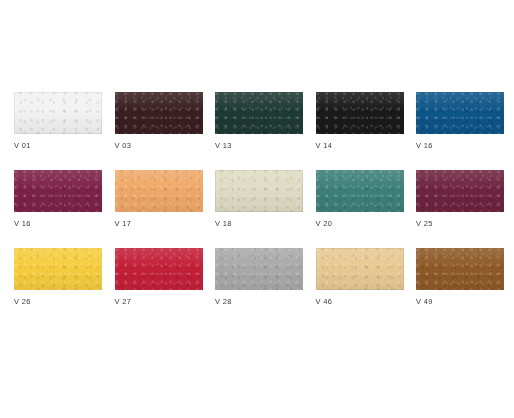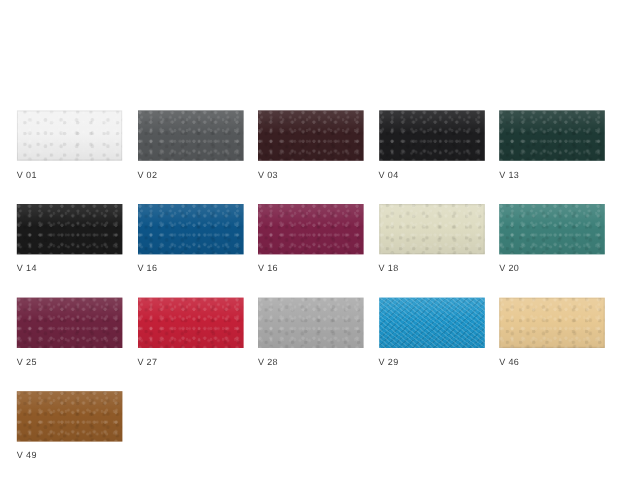--- a/index.html
+++ b/index.html
@@ -98,41 +98,27 @@
 <div id="swatch-page">
   <div id="swatch-grid">
       <div class="swatch-cell">
         <div class="swatch-chip light-edge" style="background-color: rgb(242, 242, 242);">
           <span class="grain"></span>
           <span class="sheen"></span>
         </div>
         <div class="swatch-label">V 01</div>
       </div>
       <div class="swatch-cell">
-        <div class="swatch-chip" style="background-color: rgb(85, 88, 90);">
-          <span class="grain"></span>
-          <span class="sheen"></span>
-        </div>
-        <div class="swatch-label">V 02</div>
-      </div>
-      <div class="swatch-cell">
         <div class="swatch-chip" style="background-color: rgb(58, 31, 34);">
           <span class="grain"></span>
           <span class="sheen"></span>
         </div>
         <div class="swatch-label">V 03</div>
       </div>
       <div class="swatch-cell">
-        <div class="swatch-chip" style="background-color: rgb(29, 29, 31);">
-          <span class="grain"></span>
-          <span class="sheen"></span>
-        </div>
-        <div class="swatch-label">V 04</div>
-      </div>
-      <div class="swatch-cell">
         <div class="swatch-chip" style="background-color: rgb(30, 58, 53);">
           <span class="grain"></span>
           <span class="sheen"></span>
         </div>
         <div class="swatch-label">V 13</div>
       </div>
       <div class="swatch-cell">
         <div class="swatch-chip" style="background-color: rgb(26, 26, 26);">
           <span class="grain"></span>
           <span class="sheen"></span>
@@ -147,20 +133,27 @@
         <div class="swatch-label">V 16</div>
       </div>
       <div class="swatch-cell">
         <div class="swatch-chip" style="background-color: rgb(125, 34, 72);">
           <span class="grain"></span>
           <span class="sheen"></span>
         </div>
         <div class="swatch-label">V 16</div>
       </div>
       <div class="swatch-cell">
+        <div class="swatch-chip" style="background-color: rgb(240, 168, 104);">
+          <span class="grain"></span>
+          <span class="sheen"></span>
+        </div>
+        <div class="swatch-label">V 17</div>
+      </div>
+      <div class="swatch-cell">
         <div class="swatch-chip light-edge" style="background-color: rgb(222, 220, 194);">
           <span class="grain"></span>
           <span class="sheen"></span>
         </div>
         <div class="swatch-label">V 18</div>
       </div>
       <div class="swatch-cell">
         <div class="swatch-chip" style="background-color: rgb(61, 128, 121);">
           <span class="grain"></span>
           <span class="sheen"></span>
@@ -168,39 +161,39 @@
         <div class="swatch-label">V 20</div>
       </div>
       <div class="swatch-cell">
         <div class="swatch-chip" style="background-color: rgb(110, 36, 64);">
           <span class="grain"></span>
           <span class="sheen"></span>
         </div>
         <div class="swatch-label">V 25</div>
       </div>
       <div class="swatch-cell">
+        <div class="swatch-chip" style="background-color: rgb(246, 205, 62);">
+          <span class="grain"></span>
+          <span class="sheen"></span>
+        </div>
+        <div class="swatch-label">V 26</div>
+      </div>
+      <div class="swatch-cell">
         <div class="swatch-chip" style="background-color: rgb(196, 32, 56);">
           <span class="grain"></span>
           <span class="sheen"></span>
         </div>
         <div class="swatch-label">V 27</div>
       </div>
       <div class="swatch-cell">
         <div class="swatch-chip" style="background-color: rgb(169, 169, 169);">
           <span class="grain"></span>
           <span class="sheen"></span>
         </div>
         <div class="swatch-label">V 28</div>
-      </div>
-      <div class="swatch-cell">
-        <div class="swatch-chip weave" style="background-color: rgb(30, 148, 200);">
-          <span class="grain"></span>
-          <span class="sheen"></span>
-        </div>
-        <div class="swatch-label">V 29</div>
       </div>
       <div class="swatch-cell">
         <div class="swatch-chip light-edge" style="background-color: rgb(232, 201, 147);">
           <span class="grain"></span>
           <span class="sheen"></span>
         </div>
         <div class="swatch-label">V 46</div>
       </div>
       <div class="swatch-cell">
         <div class="swatch-chip" style="background-color: rgb(143, 90, 40);">

